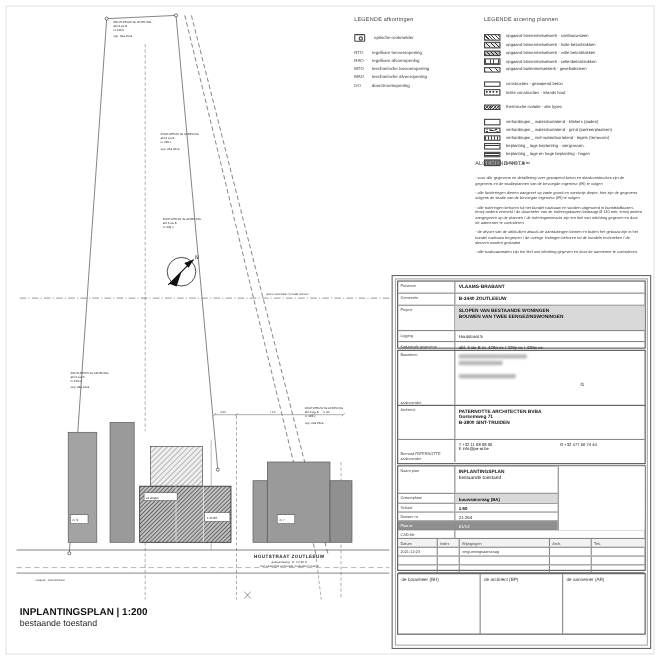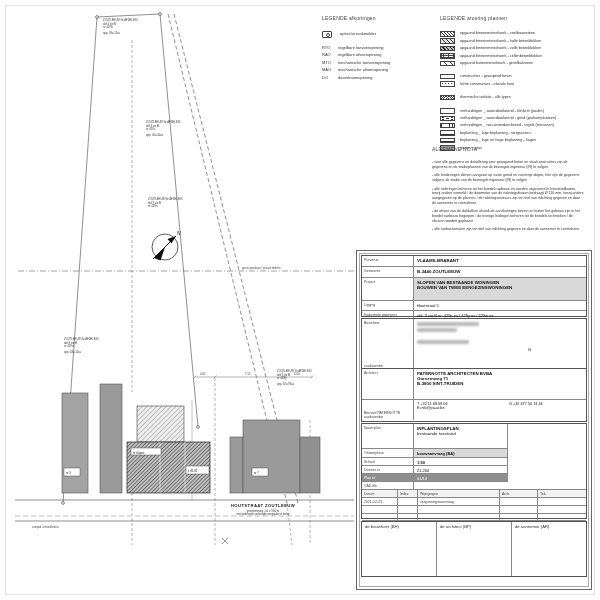--- a/index.html
+++ b/index.html
@@ -421,13 +421,17 @@
       </div>
     </div>
 
     <div class="tbox" style="top:270px;height:54px;display:flex;">
       <div class="sig-cell">de bouwheer (BH)</div>
       <div class="sig-cell">de architect (BP)</div>
       <div class="sig-cell">de aannemer (AR)</div>
     </div>
   </div>
 
+  <div class="sheet-title">
+    <div class="t1">INPLANTINGSPLAN | 1:200</div>
+    <div class="t2">bestaande toestand</div>
+  </div>
 </div>
 
 </body></html>

